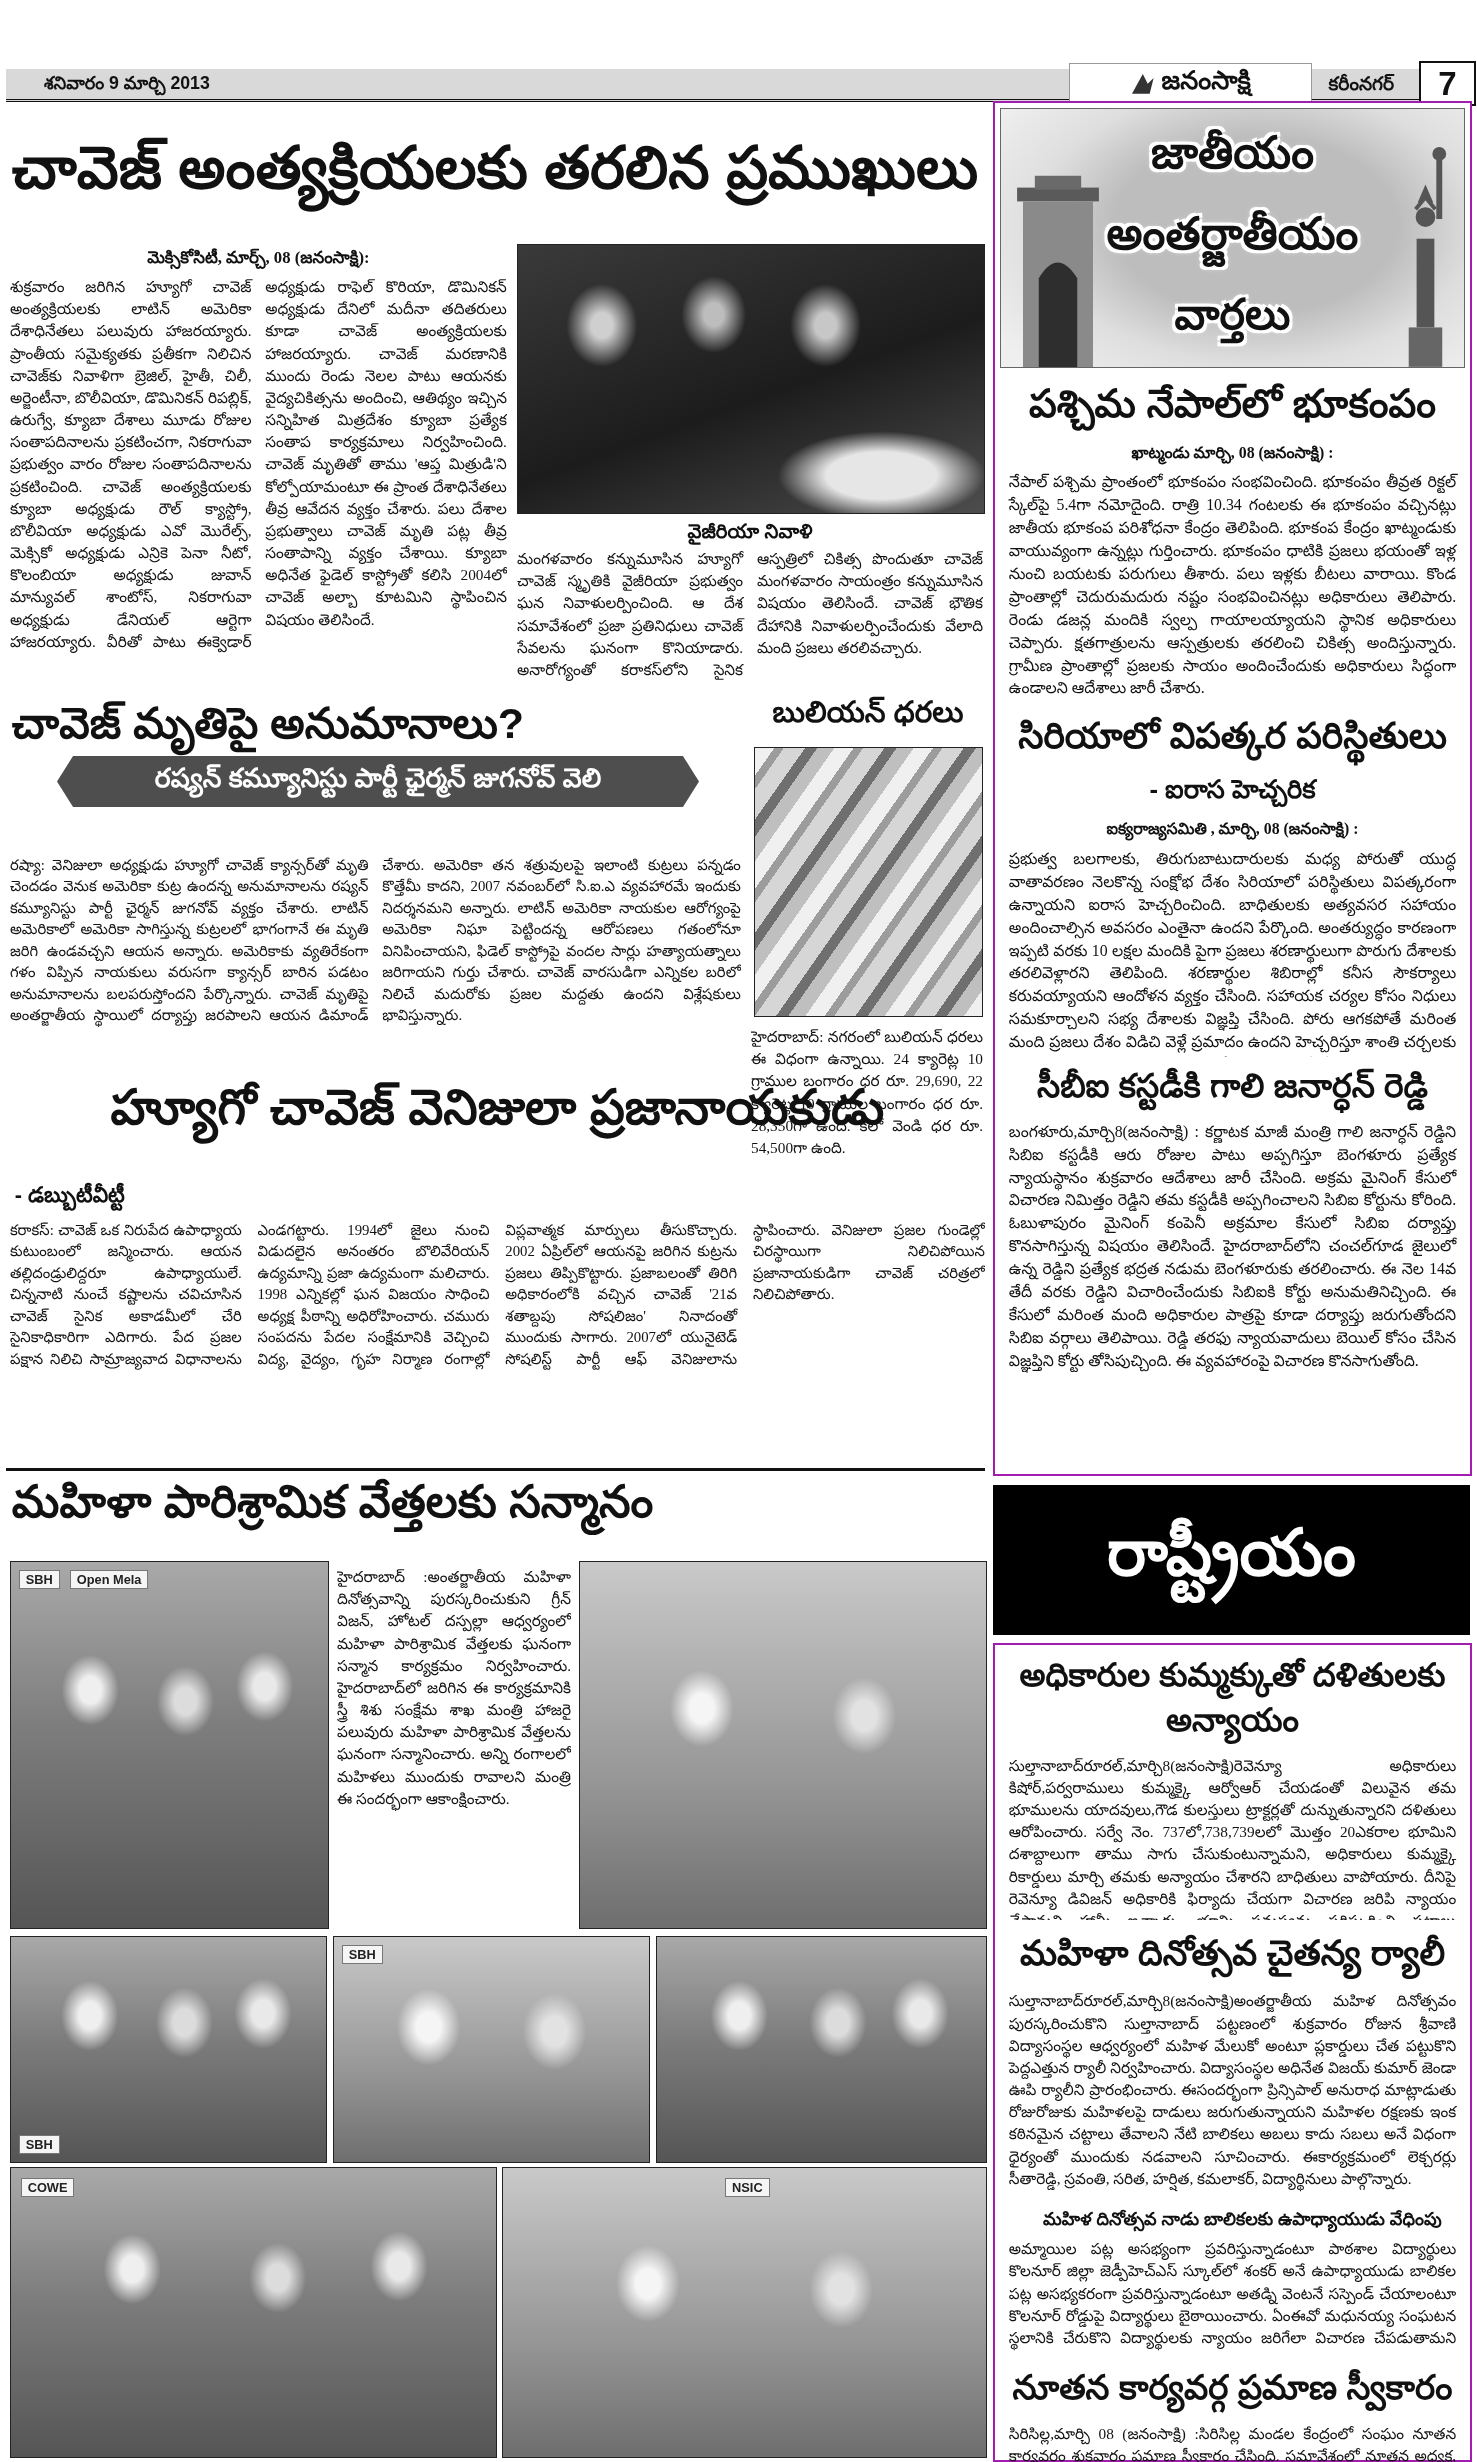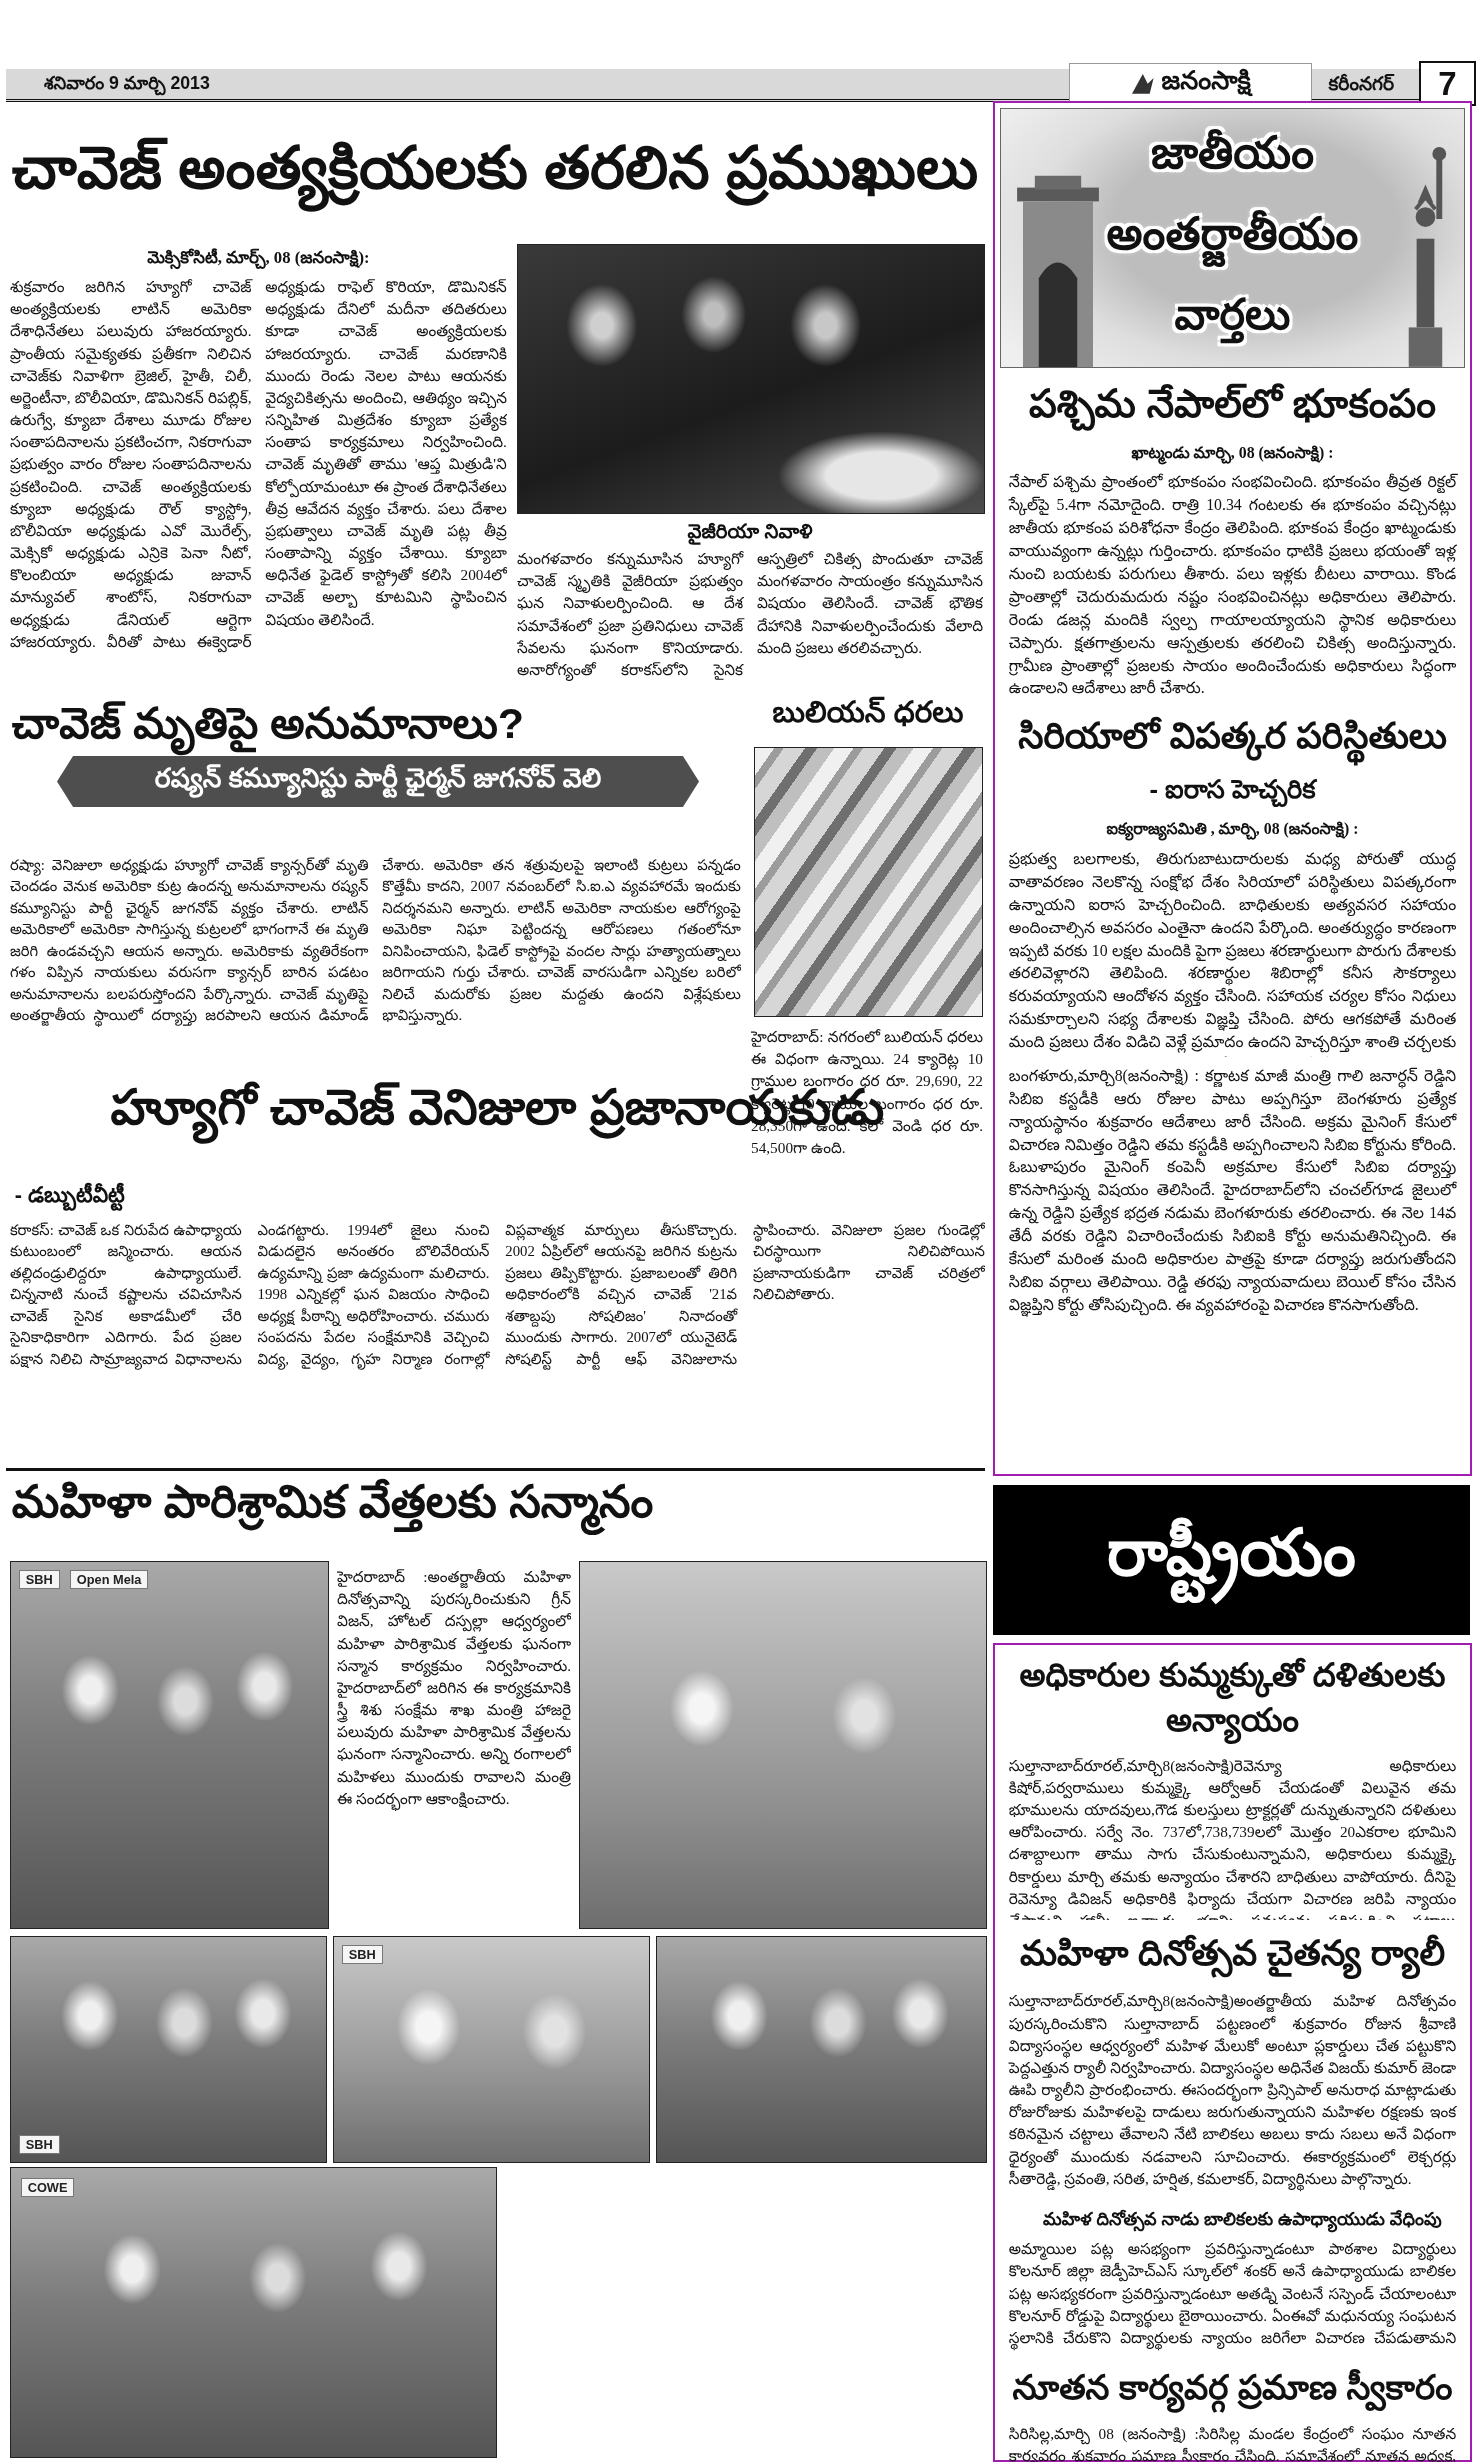--- a/index.html
+++ b/index.html
@@ -114,20 +114,23 @@
     <span class="ph-label" style="left:7.9px;bottom:7.9px;">SBH</span>
   </div>
   <div class="abs photo ph-light" style="left:333px;top:1936px;width:315px;height:225px;">
     <span class="ph-label" style="left:7.9px;top:7.9px;">SBH</span>
   </div>
   <div class="abs photo ph-event" style="left:656px;top:1936px;width:329px;height:225px;"></div>
 
   <div class="abs photo ph-event" style="left:9.9px;top:2167px;width:485px;height:289px;">
     <span class="ph-label" style="left:9.9px;top:9.9px;">COWE</span>
   </div>
+  <div class="abs photo ph-light" style="left:502px;top:2167px;width:483px;height:289px;">
+    <span class="ph-label" style="left:46%;top:9.9px;">NSIC</span>
+  </div>
 
   <div class="abs rbox" style="left:993px;top:101px;width:475px;height:1371px;">
 
     <div class="banner">
       <svg width="94" height="207" viewBox="0 0 95 210" style="position:absolute;left:9.9px;bottom:0;">
         <rect x="6" y="28" width="83" height="14" fill="#5a5a5a"></rect>
         <rect x="12" y="42" width="71" height="168" fill="#8a8a8a"></rect>
         <rect x="24" y="16" width="47" height="14" fill="#6a6a6a"></rect>
         <path d="M28 210 L28 120 Q47 88 67 120 L67 210 Z" fill="#2e2e2e"></path>
       </svg>
@@ -146,20 +149,21 @@
 
     <div class="r-head" style="font-size:39px;margin-top:13.8px;">పశ్చిమ నేపాల్‌లో భూకంపం</div>
     <div class="dateline" style="font-size:15.8px;margin-top:7.9px;">ఖాట్మండు మార్చి, 08 (జనంసాక్షి) :</div>
     <div class="r-body body-txt" style="height:234px;margin-top:5.9px;">నేపాల్ పశ్చిమ ప్రాంతంలో భూకంపం సంభవించింది. భూకంపం తీవ్రత రిక్టల్ స్కేల్‌పై 5.4గా నమోదైంది. రాత్రి 10.34 గంటలకు ఈ భూకంపం వచ్చినట్లు జాతీయ భూకంప పరిశోధనా కేంద్రం తెలిపింది. భూకంప కేంద్రం ఖాట్మండుకు వాయువ్యంగా ఉన్నట్లు గుర్తించారు. భూకంపం ధాటికి ప్రజలు భయంతో ఇళ్ల నుంచి బయటకు పరుగులు తీశారు. పలు ఇళ్లకు బీటలు వారాయి. కొండ ప్రాంతాల్లో చెదురుమదురు నష్టం సంభవించినట్లు అధికారులు తెలిపారు. రెండు డజన్ల మందికి స్వల్ప గాయాలయ్యాయని స్థానిక అధికారులు చెప్పారు. క్షతగాత్రులను ఆస్పత్రులకు తరలించి చికిత్స అందిస్తున్నారు. గ్రామీణ ప్రాంతాల్లో ప్రజలకు సాయం అందించేందుకు అధికారులు సిద్ధంగా ఉండాలని ఆదేశాలు జారీ చేశారు.</div>
 
     <div class="r-head" style="font-size:36px;margin-top:9.9px;">సిరియాలో విపత్కర పరిస్థితులు</div>
     <div class="r-head" style="font-size:25.6px;margin-top:9.9px;">-  ఐరాస హెచ్చరిక</div>
     <div class="dateline" style="font-size:15.8px;margin-top:9.9px;">ఐక్యరాజ్యసమితి , మార్చి, 08 (జనంసాక్షి) :</div>
     <div class="r-body body-txt" style="height:209px;margin-top:5.9px;">ప్రభుత్వ బలగాలకు, తిరుగుబాటుదారులకు మధ్య పోరుతో యుద్ధ వాతావరణం నెలకొన్న సంక్షోభ దేశం సిరియాలో పరిస్థితులు విపత్కరంగా ఉన్నాయని ఐరాస హెచ్చరించింది. బాధితులకు అత్యవసర సహాయం అందించాల్సిన అవసరం ఎంతైనా ఉందని పేర్కొంది. అంతర్యుద్ధం కారణంగా ఇప్పటి వరకు 10 లక్షల మందికి పైగా ప్రజలు శరణార్థులుగా పొరుగు దేశాలకు తరలివెళ్లారని తెలిపింది. శరణార్థుల శిబిరాల్లో కనీస సౌకర్యాలు కరువయ్యాయని ఆందోళన వ్యక్తం చేసింది. సహాయక చర్యల కోసం నిధులు సమకూర్చాలని సభ్య దేశాలకు విజ్ఞప్తి చేసింది. పోరు ఆగకపోతే మరింత మంది ప్రజలు దేశం విడిచి వెళ్లే ప్రమాదం ఉందని హెచ్చరిస్తూ శాంతి చర్చలకు అన్ని పక్షాలు ముందుకు రావాలని కోరింది. ఇప్పటికే వేలాది మంది ప్రాణాలు కోల్పోయారని ఆవేదన వ్యక్తం చేసింది. వివాదం కొనసాగుతుండటంతో సరిహద్దు దేశాలకు ప్రజలు తరలిపోయారు.</div>
 
+    <div class="r-head" style="font-size:33px;margin-top:9.9px;">సీబీఐ కస్టడీకి గాలి జనార్ధన్ రెడ్డి</div>
     <div class="r-body body-txt" style="height:327px;margin-top:7.9px;">బంగళూరు,మార్చి8(జనంసాక్షి) : కర్ణాటక మాజీ మంత్రి గాలి జనార్ధన్ రెడ్డిని సిబిఐ కస్టడీకి ఆరు రోజుల పాటు అప్పగిస్తూ బెంగళూరు ప్రత్యేక న్యాయస్థానం శుక్రవారం ఆదేశాలు జారీ చేసింది. అక్రమ మైనింగ్ కేసులో విచారణ నిమిత్తం రెడ్డిని తమ కస్టడీకి అప్పగించాలని సిబిఐ కోర్టును కోరింది. ఓబుళాపురం మైనింగ్ కంపెనీ అక్రమాల కేసులో సిబిఐ దర్యాప్తు కొనసాగిస్తున్న విషయం తెలిసిందే. హైదరాబాద్‌లోని చంచల్‌గూడ జైలులో ఉన్న రెడ్డిని ప్రత్యేక భద్రత నడుమ బెంగళూరుకు తరలించారు. ఈ నెల 14వ తేదీ వరకు రెడ్డిని విచారించేందుకు సిబిఐకి కోర్టు అనుమతినిచ్చింది. ఈ కేసులో మరింత మంది అధికారుల పాత్రపై కూడా దర్యాప్తు జరుగుతోందని సిబిఐ వర్గాలు తెలిపాయి. రెడ్డి తరఫు న్యాయవాదులు బెయిల్ కోసం చేసిన విజ్ఞప్తిని కోర్టు తోసిపుచ్చింది. ఈ వ్యవహారంపై విచారణ కొనసాగుతోంది.</div>
   </div>
 
   <div class="abs state-title">రాష్ట్రీయం</div>
 
   <div class="abs rbox" style="left:993px;top:1643px;width:475px;height:815px;">
     <div class="r-head" style="font-size:32.5px;margin-top:11.8px;">అధికారుల కుమ్మక్కుతో దళితులకు అన్యాయం</div>
     <div class="r-body body-txt" style="height:165px;margin-top:7.9px;font-size:15.3px;">సుల్తానాబాద్‌రూరల్,మార్చి8(జనంసాక్షి)రెవెన్యూ అధికారులు కిషోర్,పర్వరాములు కుమ్మక్కై ఆర్వోఆర్ చేయడంతో విలువైన తమ భూములను యాదవులు,గౌడ కులస్తులు ట్రాక్టర్లతో దున్నుతున్నారని దళితులు ఆరోపించారు. సర్వే నెం. 737లో,738,739లలో మొత్తం 20ఎకరాల భూమిని దశాబ్దాలుగా తాము సాగు చేసుకుంటున్నామని, అధికారులు కుమ్మక్కై రికార్డులు మార్చి తమకు అన్యాయం చేశారని బాధితులు వాపోయారు. దీనిపై రెవెన్యూ డివిజన్ అధికారికి ఫిర్యాదు చేయగా విచారణ జరిపి న్యాయం చేస్తామని హామీ ఇచ్చారు. భూమి సమస్యను పరిష్కరించి పట్టాలు అందజేయాలని, కుమ్మక్కైన అధికారులపై చర్యలు తీసుకోవాలని దళితులు డిమాండ్ చేశారు.</div>
 
     <div class="r-head" style="font-size:35px;margin-top:13.8px;">మహిళా దినోత్సవ చైతన్య ర్యాలీ</div>

